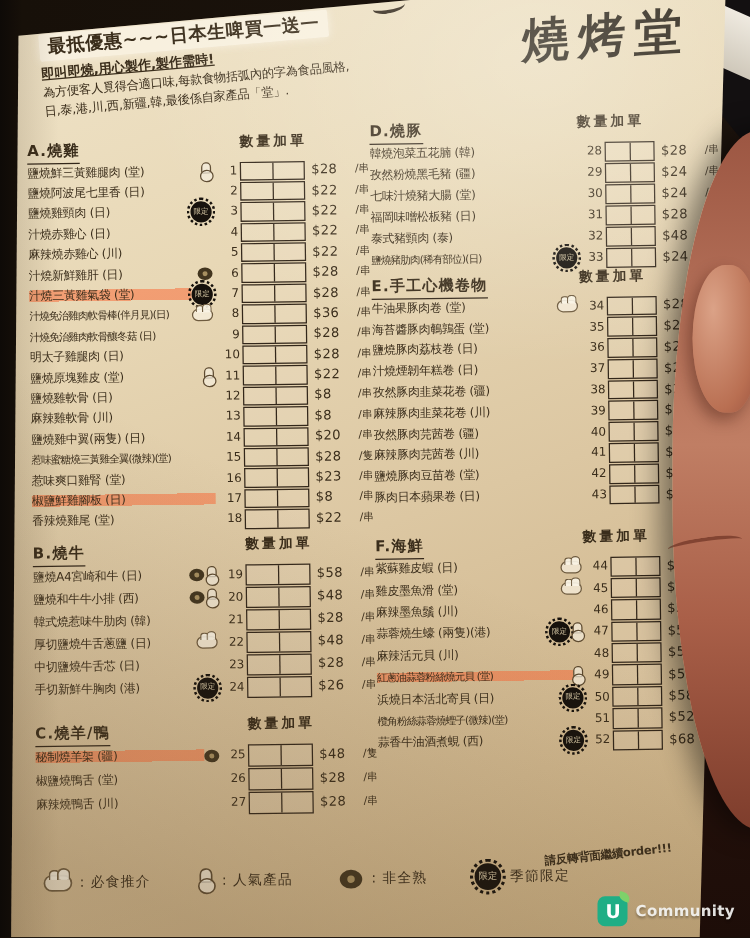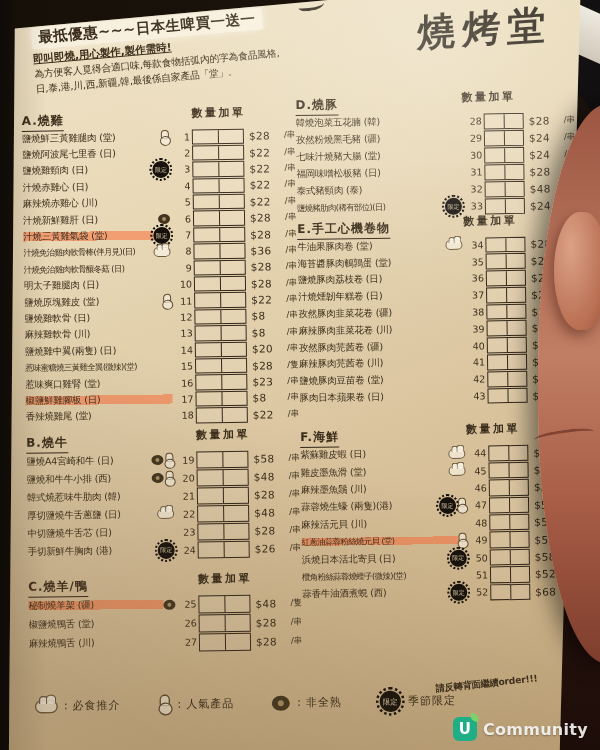--- a/index.html
+++ b/index.html
@@ -70,21 +70,21 @@
   .legend .sep{font-size:11px;}
   .legend .ic-recommend{transform:scale(1.35);margin:0 4px;}
   .legend .ic-popular{transform:scale(1.3);margin:0 4px 8px;}
   .legend .ic-rare{transform:scale(1.5);margin:0 5px;}
   .legend .ic-seasonal{transform:scale(1.25);margin:0 4px;}
   .flip-note{position:absolute;left:420px;top:680px;font-size:9.2px;font-weight:bold;transform:rotate(-5deg);letter-spacing:-.2px;}
   
   .wm{position:absolute;right:12px;bottom:9px;display:flex;align-items:center;gap:6px;z-index:50;}
   .wm-badge{width:24px;height:24px;border-radius:6px;color:#fff;font-weight:bold;font-size:15px;display:flex;align-items:center;justify-content:center;position:relative;font-family:"DejaVu Sans",sans-serif;}
   .wm-badge::after{content:'';position:absolute;right:-2px;top:-3px;width:9px;height:7px;background:#7ed16a;border-radius:0 70% 0 70%;transform:rotate(18deg);}
-  .wm-brand{color:#f4f4f2;font-size:16px;font-weight:600;opacity:.92;letter-spacing:.3px;text-shadow:0 1px 2px rgba(0,0,0,.35);}
+  .wm-brand{color:#f4f4f2;font-size:12px;font-weight:600;opacity:.92;letter-spacing:.3px;text-shadow:0 1px 2px rgba(0,0,0,.35);}
 </style>
 </head>
 <body>
 
 <div class="photo">
   <div class="corner-dark"></div>
   <div class="table-edge"></div>
   <div class="stripe-thing"></div>
   <div class="bg-right"></div>
 

